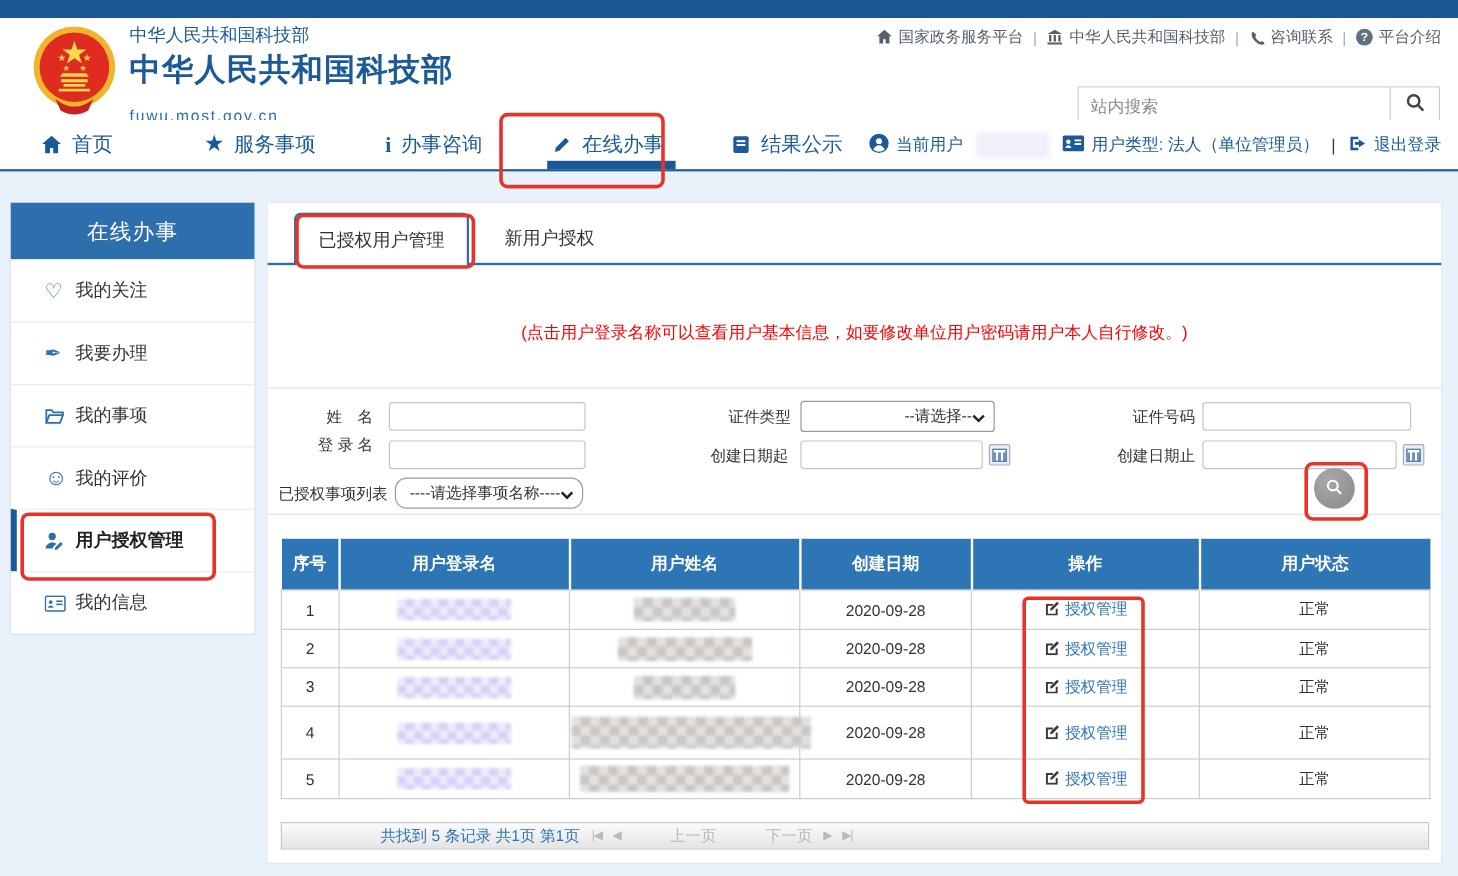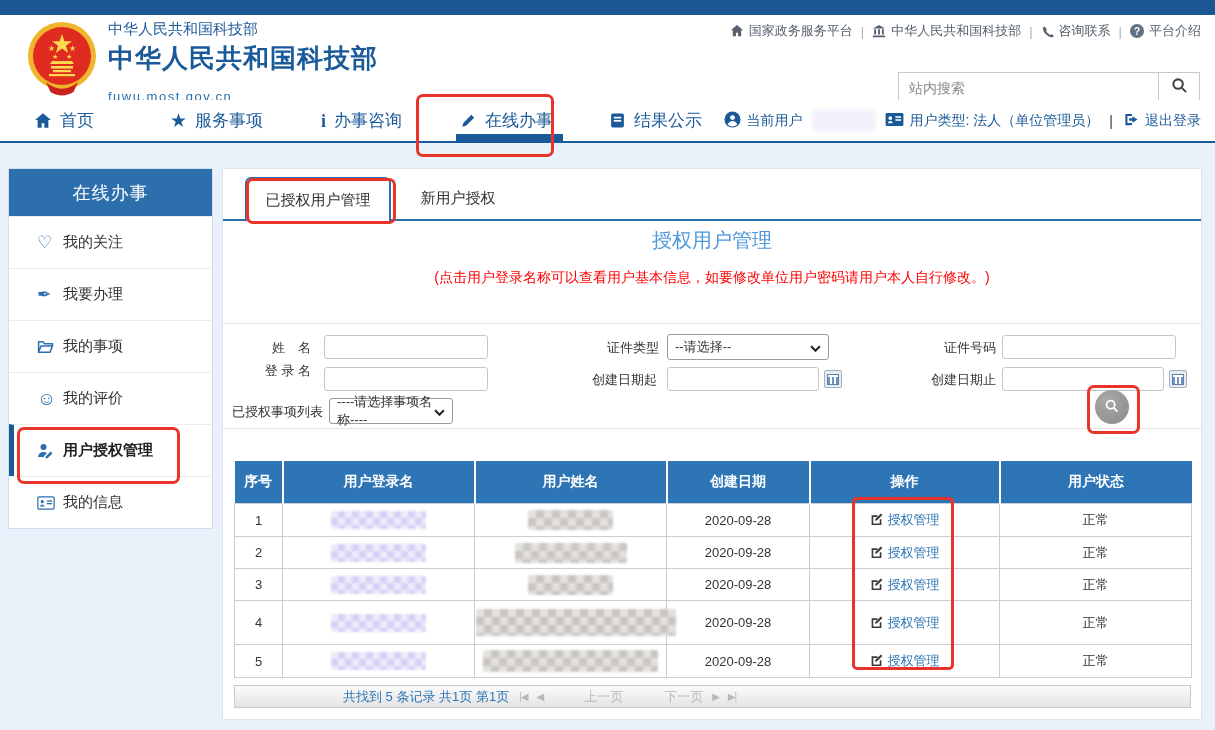--- a/index.html
+++ b/index.html
@@ -75,53 +75,53 @@
   .panel-notice{position:absolute;left:0;top:100px;width:100%;text-align:center;font-size:14px;color:#f00;}
 
   
   .filters{position:absolute;left:0;top:154px;width:100%;height:106px;
     border-top:1px solid #e3e3e3;border-bottom:1px solid #e3e3e3;box-sizing:border-box;}
   .f-label{position:absolute;font-size:13px;color:#333;text-align:right;line-height:24px;}
   .f-input{position:absolute;height:24px;border:1px solid #c6c6c6;border-radius:3px;background:#fff;
     box-sizing:border-box;outline:none;padding:0 6px;font-size:13px;
     font-family:"Liberation Sans","DejaVu Sans",sans-serif;}
   .f-select{position:absolute;height:26px;border:1px solid #9a9a9a;border-radius:3px;background:#fff;
-    box-sizing:border-box;display:flex;align-items:center;justify-content:space-between;
+    box-sizing:border-box;display:flex;align-items:center;justify-content:flex-end;
     padding:0 7px;font-size:13px;color:#333;cursor:pointer;}
   .cal-btn{position:absolute;width:18px;height:18px;border:1px solid #9fb0c2;background:#e9edf2;
     border-radius:2px;cursor:pointer;display:flex;align-items:center;justify-content:center;padding:0;}
   .cal-grid{width:10px;height:9px;background:
      linear-gradient(#fff,#fff) ,
      repeating-linear-gradient(90deg,#6f93c0 0 2px,#fff 2px 4px),
      #6f93c0;background-size:100% 2px,100% 100%;background-repeat:no-repeat;border:1px solid #5d7faa;}
   .circle-search{position:absolute;left:872px;top:221px;width:34px;height:34px;border-radius:50%;
     background:radial-gradient(circle at 35% 30%,#a8a8a8,#8a8a8a);border:1px solid #808080;
     display:flex;align-items:center;justify-content:center;cursor:pointer;box-sizing:border-box;}
 
   
-  .dtable{position:absolute;left:11px;top:292px;width:957px;border-collapse:collapse;table-layout:fixed;}
+  .dtable{position:absolute;left:11px;top:280px;width:957px;border-collapse:collapse;table-layout:fixed;}
   .dtable th{background:#2e75b6;color:#fff;font-size:14px;font-weight:bold;height:40px;
     border-right:2px solid #fff;}
   .dtable th:last-child{border-right:none;}
   .dtable td{border:1px solid #c9cdd4;font-size:13px;color:#333;text-align:center;background:#fff;}
   .r1 td{height:30px;} .r2 td,.r3 td{height:29px;} .r4 td{height:41px;} .r5 td{height:30px;}
   .mosaic{display:inline-block;vertical-align:middle;border-radius:2px;filter:blur(1.3px);}
   .mz-purple{background:repeating-conic-gradient(#d6d0f6 0% 25%,#ecebfa 0% 50%) 0 0/14px 14px;}
   .mz-gray{background:repeating-conic-gradient(#c9c6c3 0% 25%,#e3e1de 0% 50%) 0 0/16px 16px;}
   .m-login{width:95px;height:18px;}
   .m-n1{width:85px;height:20px;} .m-n2{width:112px;height:20px;} .m-n3{width:85px;height:20px;}
   .m-n4{width:200px;height:27px;} .m-n5{width:175px;height:22px;}
   .actlink{display:inline-flex;align-items:center;gap:5px;color:#2e75b6;font-size:13px;
     text-decoration:none;cursor:pointer;}
 
   
   .pagebar{position:absolute;left:11px;top:516px;width:957px;height:23px;
     background:linear-gradient(#fbfbfb,#e4e4e4);border:1px solid #c9c9c9;box-sizing:border-box;
     display:flex;align-items:center;font-size:13px;}
-  .pg-summary{color:#2e75b6;margin-left:108px;}
+  .pg-summary{color:#2e75b6;margin-left:82px;}
   .pg-nav{color:#b9b9b9;margin-left:10px;display:flex;align-items:center;gap:9px;cursor:default;}
   .pg-ico{font-size:10px;letter-spacing:-1px;}
   .pg-link{color:#b9b9b9;cursor:pointer;margin-left:32px;}
 
   
   .redbox{position:absolute;border:3px solid #e8332a;border-radius:7px;pointer-events:none;z-index:9;}
   .rb-nav{left:416px;top:94px;width:132px;height:57px;}
   .rb-tab{left:246px;top:178px;width:144px;height:40px;}
   .rb-side{left:17px;top:427px;width:157px;height:51px;}
   .rb-search{left:1087px;top:385px;width:47px;height:43px;}
@@ -324,32 +324,31 @@
 
     <section class="panel">
       <div class="tabline"></div>
       <div class="tab-active">
         <span>已授权用户管理</span>
       </div>
       <div class="tab-plain">
         <span>新用户授权</span>
       </div>
 
-      <div class="panel-title">授权用户管理</div>
       <div class="panel-notice">(点击用户登录名称可以查看用户基本信息，如要修改单位用户密码请用户本人自行修改。)</div>
 
       <div class="filters">
         <label class="f-label" style="left:28px;top:12px;width:60px;">姓　名</label>
         <input class="f-input" style="left: 101px; top: 11px; width: 164px;">
 
         <label class="f-label" style="left:28px;top:35px;width:60px;">登 录 名</label>
         <input class="f-input" style="left: 101px; top: 43px; width: 164px;">
 
         <label class="f-label" style="left:8px;top:76px;width:92px;">已授权事项列表</label>
-        <div class="f-select" style="left:106px;top:74px;width:124px;">
+        <div class="f-select" style="left:106px;top:74px;width:157px;border-radius:10px;">
           <span>----请选择事项名称----</span>
           <span>
             <svg width="11" height="7" viewBox="0 0 12 8" fill="none" stroke="#222" stroke-width="2.4">
                 <path d="M1 1.5 6 6.5 11 1.5"></path>
               </svg>
           </span>
         </div>
 
         <label class="f-label" style="left:380px;top:12px;width:56px;">证件类型</label>
         <div class="f-select" style="left:444px;top:10px;width:162px;">

